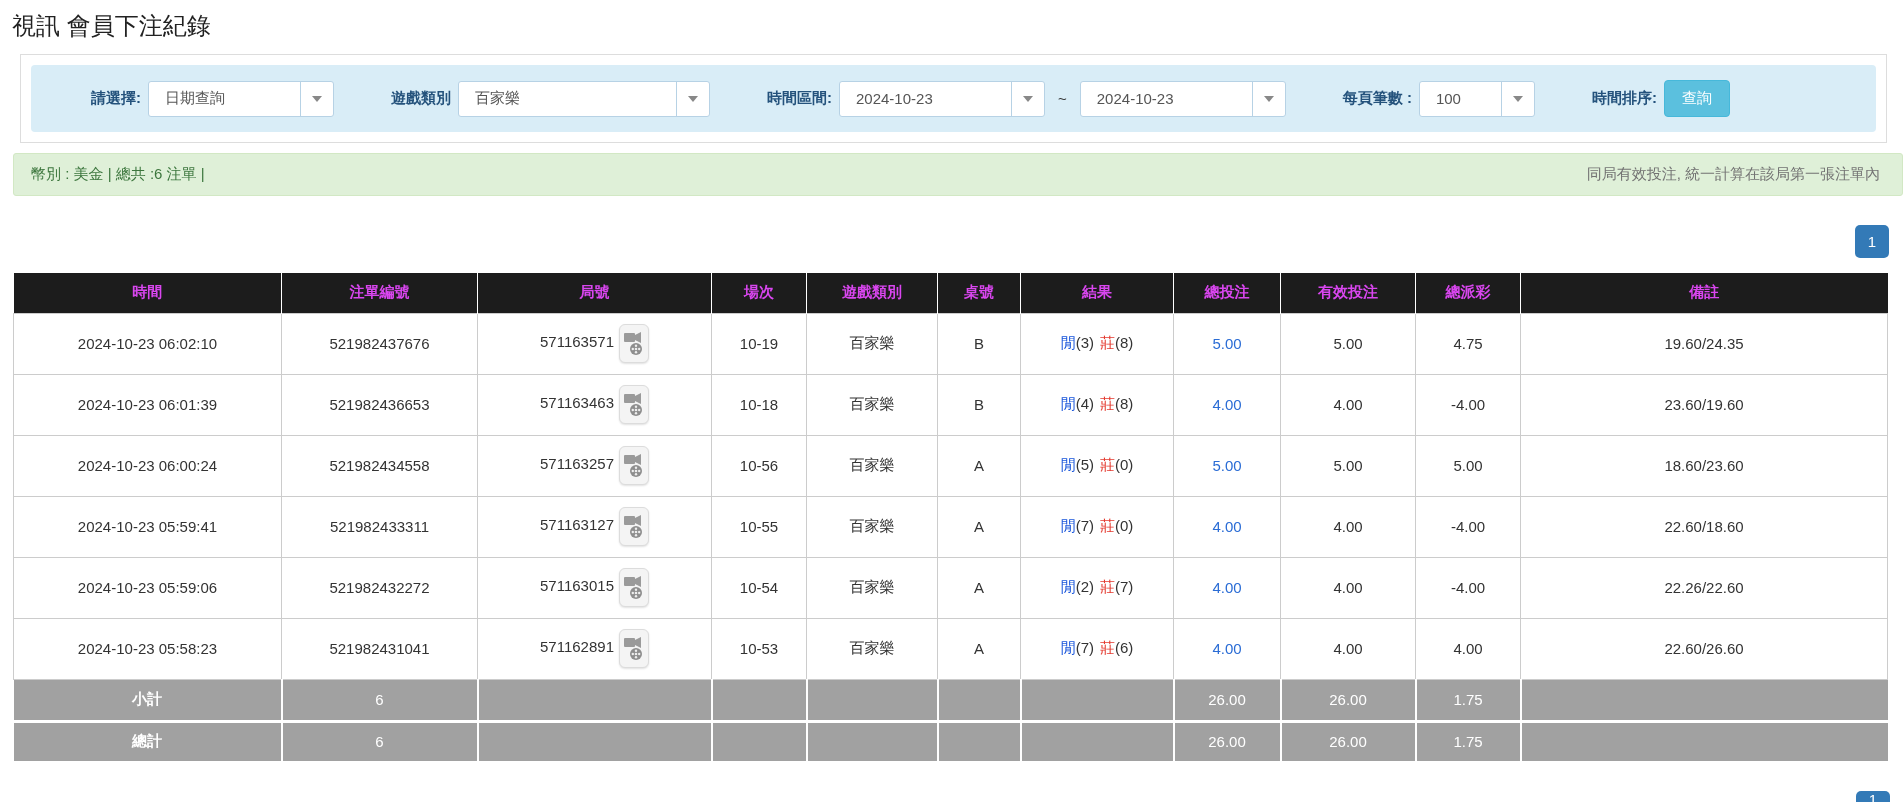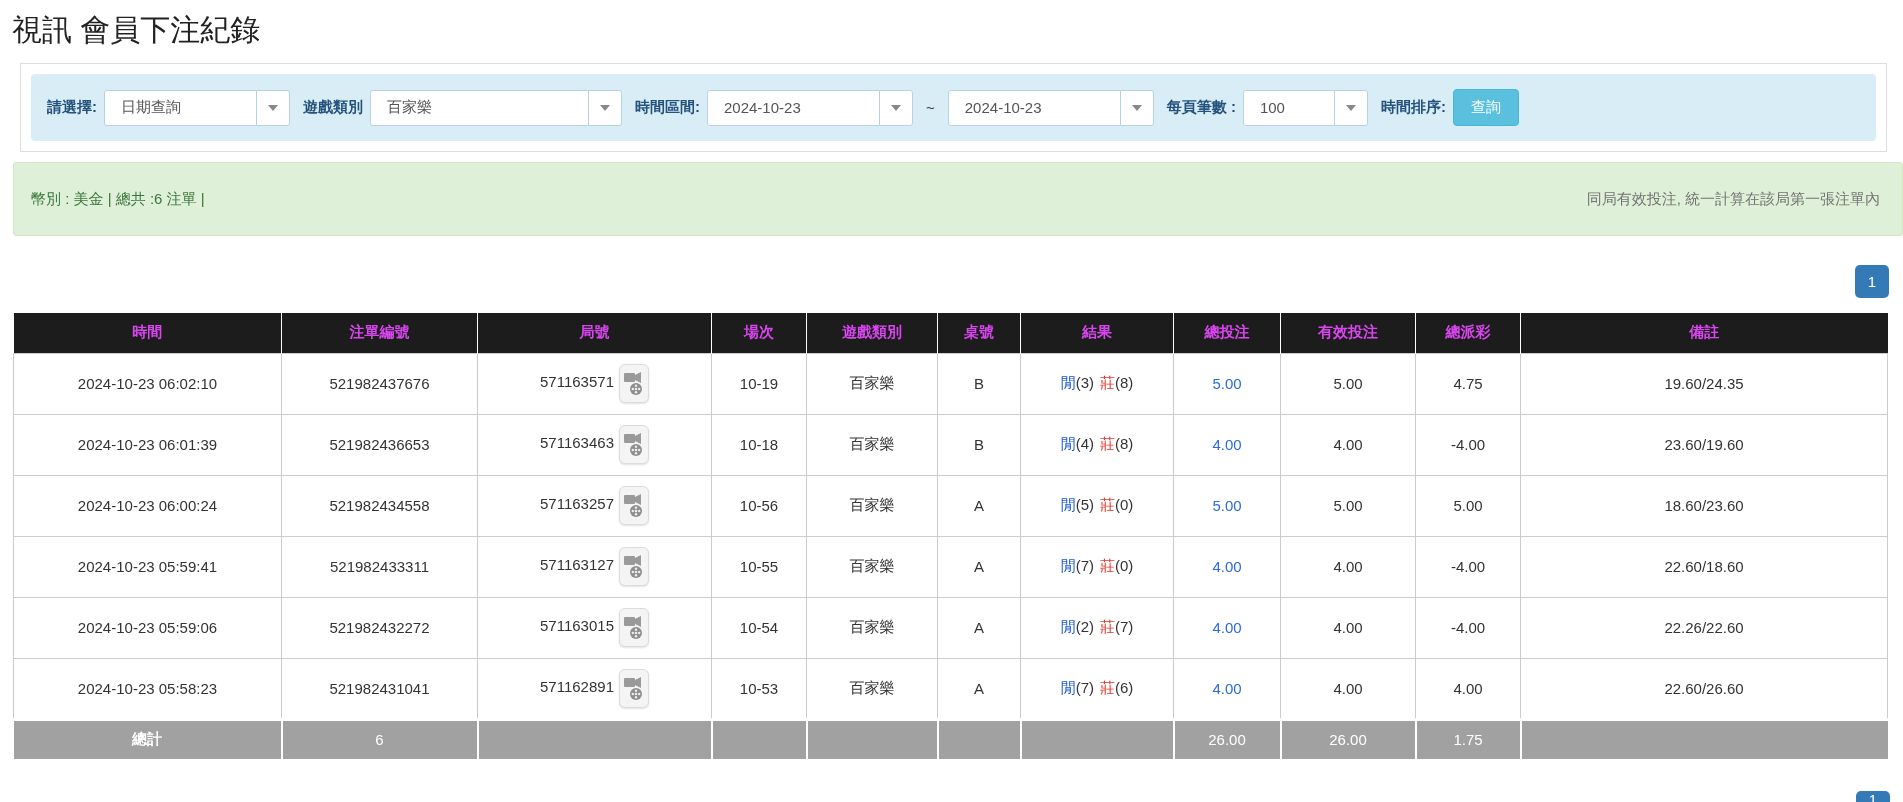--- a/index.html
+++ b/index.html
@@ -4,34 +4,34 @@
 <style>
   * { box-sizing: border-box; margin: 0; padding: 0; }
   html, body {
     width: 1903px; height: 802px; overflow: hidden;
     background: #fff; position: relative;
     font-family: "Liberation Sans", "DejaVu Sans", sans-serif;
     color: #333;
   }
   h1.page-title {
     margin: 10px 0 12px 12px;
-    font-size: 30px; font-weight: 500; color: #222;
+    font-size: 24px; font-weight: 500; color: #222;
   }
   
   .filter-panel {
     margin: 0 16px 0 20px;
     border: 1px solid #ddd; background: #fff; padding: 10px;
   }
   .filter-bar {
     background: #d9edf7; border-radius: 4px;
     padding: 15px 16px; display: flex; align-items: center;
   }
   .flabel {
     font-size: 15px; font-weight: bold; color: #24527c;
-    margin-right: 7px; white-space: nowrap;
+    margin-right: 7px; white-space: nowrap; margin-left: 44px;
   }
   .select, .datefield, .numfield {
     height: 36px; background: #fff; border: 1px solid #b7d2e5;
     border-radius: 3px; display: flex; align-items: center;
     margin-right: 13px; font-size: 15px; color: #555; cursor: pointer;
   }
   .sel-val { flex: 1; padding: 0 16px; white-space: nowrap; overflow: hidden; }
   .sel-btn {
     width: 33px; align-self: stretch; border-left: 1px solid #b7d2e5;
     display: flex; align-items: center; justify-content: center;
@@ -43,21 +43,21 @@
   .tilde { font-size: 15px; color: #333; margin-right: 13px; }
   .search-btn {
     background: #5bc0de; border: 1px solid #46b8da; color: #fff;
     font-size: 15px; padding: 8px 17px; border-radius: 4px; cursor: pointer;
     font-family: Liberation Serif, serif;
   }
   
   .summary-bar {
     margin: 10px 0 0 13px;
     background: #dff0d8; border: 1px solid #d2e8c4; border-radius: 3px;
-    height: 74px; display: flex; align-items: center; justify-content: space-between;
+    height: 43px; display: flex; align-items: center; justify-content: space-between;
     padding: 0 22px 0 17px; font-size: 15px;
   }
   .summary-left { color: #3c763d; }
   .summary-note { color: #737373; }
   
   .pager-top {
     margin: 29px 14px 15px 0; display: flex; justify-content: flex-end;
   }
   .page-btn {
     min-width: 34px; height: 33px; background: #337ab7; color: #fff;
@@ -130,21 +130,21 @@
         </span>
     </div>
     <span class="tilde">~</span>
     <div class="select datefield" style="width:206px">
       <span class="sel-val">2024-10-23</span>
       <span class="sel-btn">
           <i class="caret"></i>
         </span>
     </div>
     <span class="flabel">每頁筆數 :</span>
-    <div class="select numfield" style="width:125px">
+    <div class="select numfield" style="width:116px">
       <span class="sel-val">100</span>
       <span class="sel-btn">
           <i class="caret"></i>
         </span>
     </div>
     <span class="flabel">時間排序:</span>
     <button class="search-btn">查詢</button>
   </div>
 </div>
 
@@ -324,20 +324,33 @@
       </td>
       <td>10-53</td>
       <td>百家樂</td>
       <td>A</td>
       <td><span class="res-player">閒</span><span>(7)</span><span class="res-gap"></span><span class="res-banker">莊</span><span>(6)</span></td>
       <td><span class="blue-link">4.00</span></td>
       <td>4.00</td>
       <td>4.00</td>
       <td>22.60/26.60</td>
     </tr>
+    <tr class="foot">
+      <td class="flabel-cell">小計</td>
+      <td>6</td>
+      <td></td>
+      <td></td>
+      <td></td>
+      <td></td>
+      <td></td>
+      <td>26.00</td>
+      <td>26.00</td>
+      <td>1.75</td>
+      <td></td>
+    </tr>
     <tr class="foot total">
       <td class="flabel-cell">總計</td>
       <td>6</td>
       <td></td>
       <td></td>
       <td></td>
       <td></td>
       <td></td>
       <td>26.00</td>
       <td>26.00</td>

